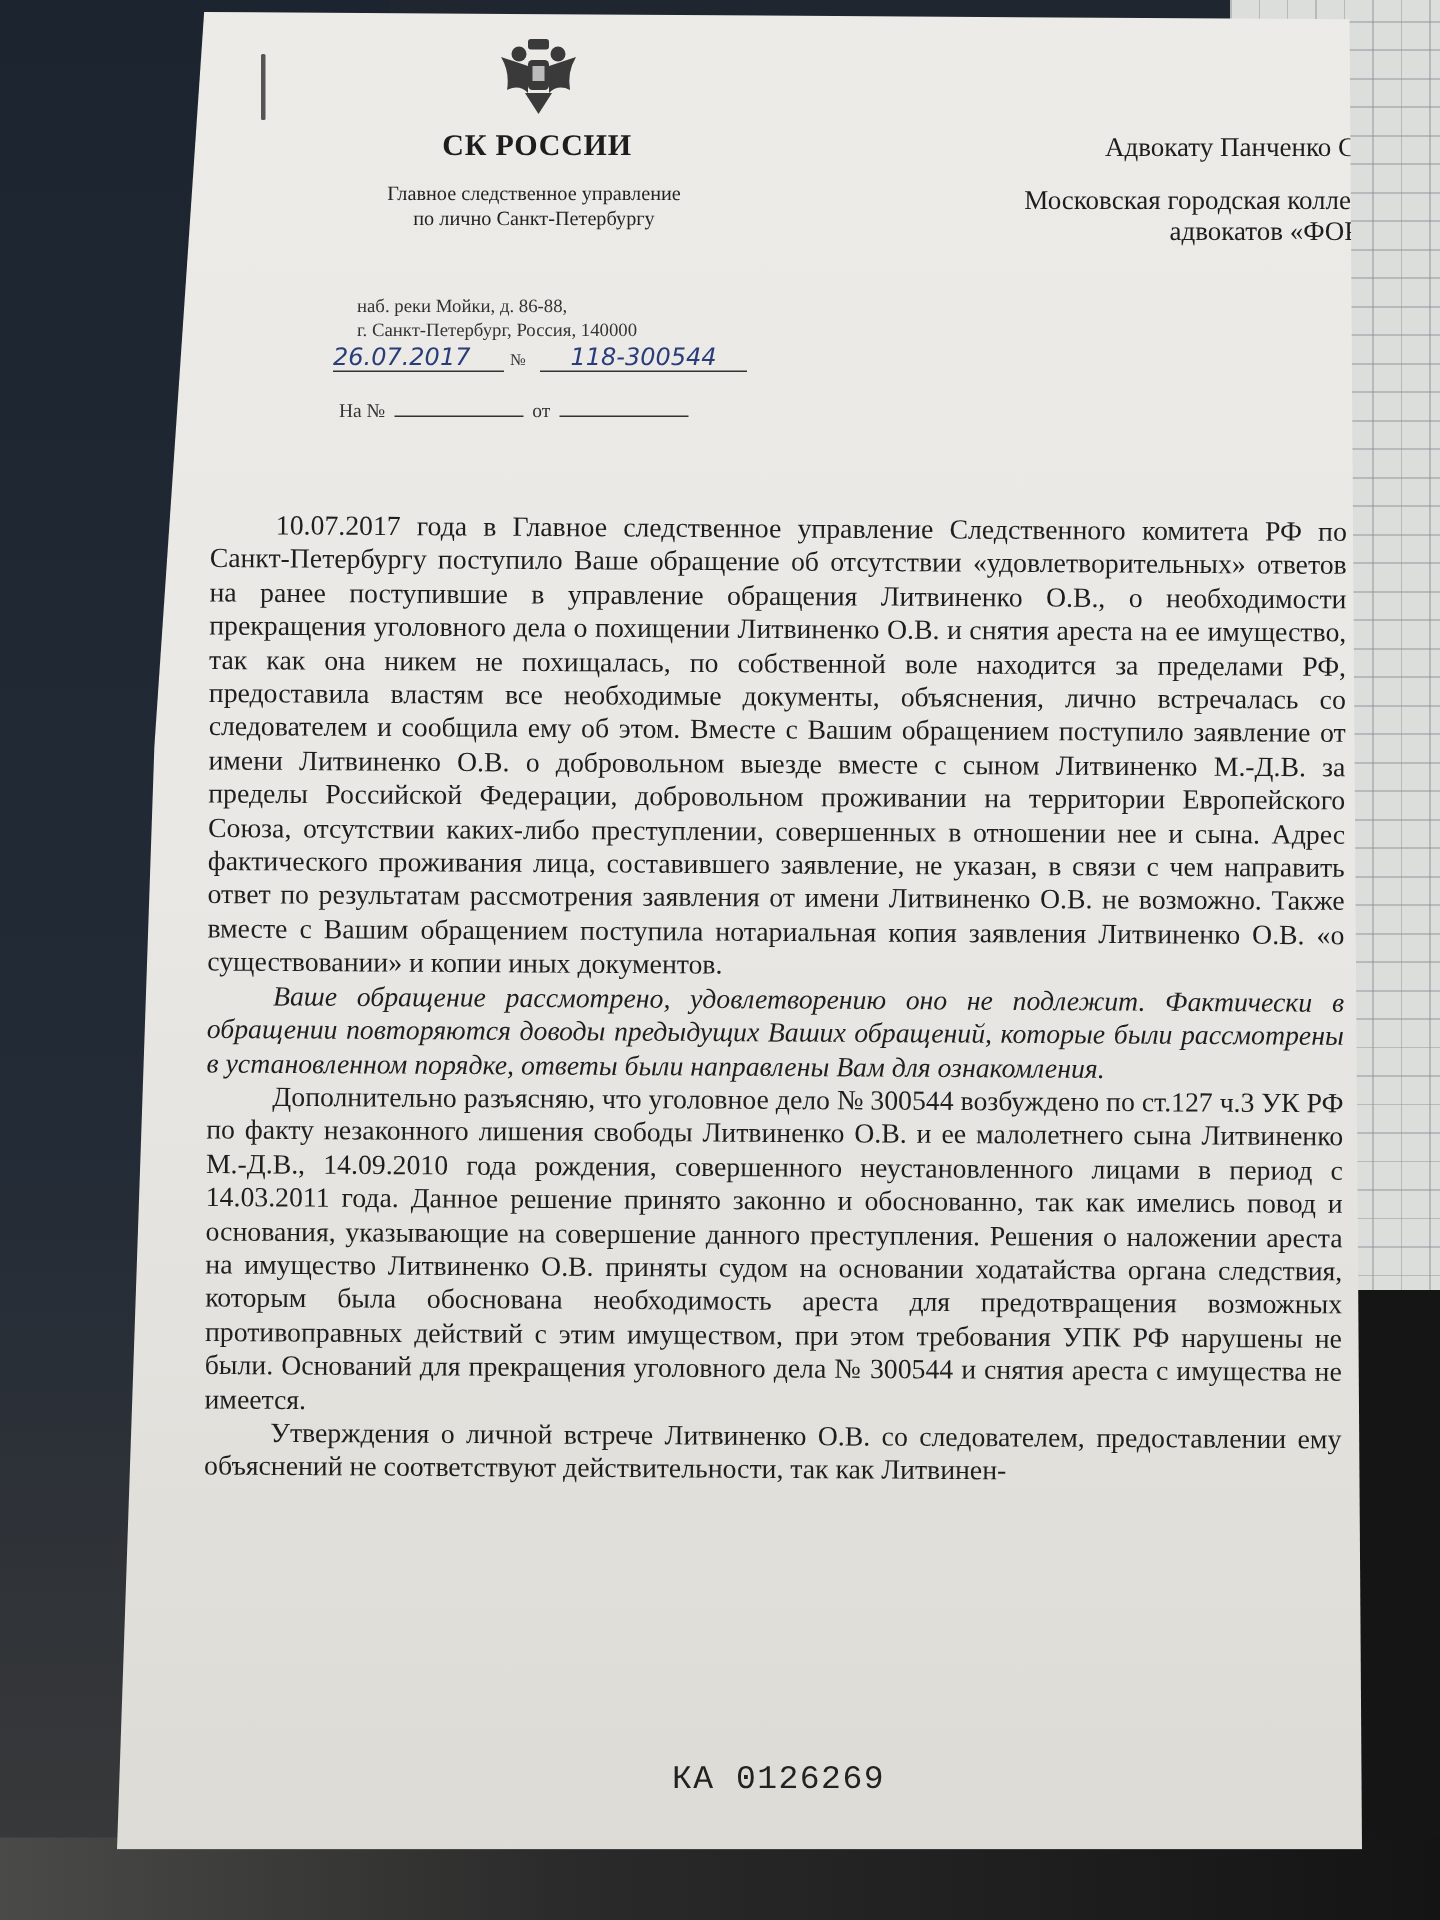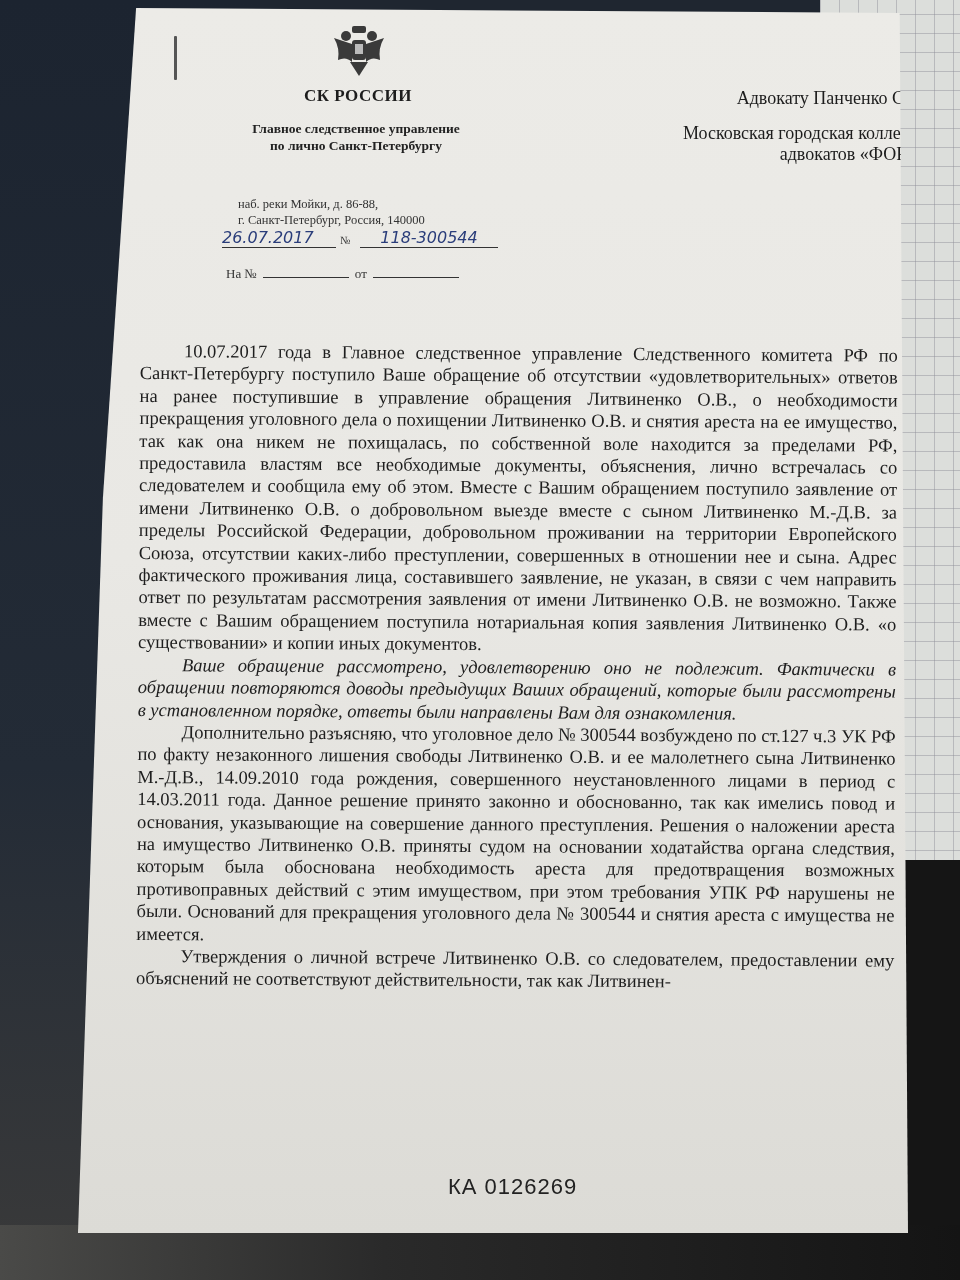--- a/index.html
+++ b/index.html
@@ -22,37 +22,37 @@
 
   .paper {
     position:absolute; left:78px; top:8px; width:830px; height:1225px;
     background:linear-gradient(180deg,#ecebe7 0%,#e9e8e4 45%,#dcdbd6 100%);
     clip-path: polygon(7% 0, 99% 0.4%, 100% 100%, 0% 100%, 3% 40%);
     box-shadow:0 0 8px rgba(0,0,0,.4);
   }
   .staple { position:absolute; left:96px; top:28px; width:3px; height:44px; background:#555; border-radius:1px; }
 
   .emblem { position:absolute; left:252px; top:16px; width:58px; height:54px; }
-  .org-short { position:absolute; left:192px; top:78px; width:176px; text-align:center; font-weight:bold; font-size:17px; color:#1d1d1d; letter-spacing:.5px; }
-  .org-full { position:absolute; left:128px; top:112px; width:300px; text-align:center; font-weight:bold; font-size:13.5px; line-height:17px; color:#222; }
+  .org-short { position:absolute; left:192px; top:78px; width:176px; text-align:center; font-weight:bold; font-size:20px; color:#1d1d1d; letter-spacing:.5px; }
+  .org-full { position:absolute; left:128px; top:112px; width:300px; text-align:center; font-weight:normal; font-size:13.5px; line-height:17px; color:#222; }
   .org-address { position:absolute; left:160px; top:188px; width:240px; text-align:left; font-size:12.5px; line-height:16px; color:#333; }
   .outgoing { position:absolute; left:144px; top:220px; width:276px; height:20px; }
   .hw-date { position:absolute; left:0; top:0; width:114px; font-family:"DejaVu Sans", sans-serif; font-style:italic; font-size:16px; color:#2a3d7a; border-bottom:1px solid #333; }
   .no-sign { position:absolute; left:118px; top:6px; font-size:11px; color:#333; }
   .hw-number { position:absolute; left:138px; top:0; width:138px; font-family:"DejaVu Sans", sans-serif; font-style:italic; font-size:16px; color:#2a3d7a; border-bottom:1px solid #333;text-align:center; }
   .ref-line { position:absolute; left:148px; top:258px; width:260px; font-size:13px; color:#333; }
   .ref-line .blank { display:inline-block; width:86px; border-bottom:1px solid #333; margin:0 6px; }
 
   .recipient { position:absolute; left:548px; top:80px; width:300px; font-size:18px; line-height:21px; color:#1d1d1d;text-align:right; }
   .recipient p { margin:0 0 14px 0; }
 
   .body-text { position:absolute; left:140px; top:340px; width:758px; font-size:18.5px; line-height:22.4px; color:#1e1e1e; text-align:justify; transform:rotate(0.35deg); transform-origin:left top; }
   .body-text p { margin:0; text-indent:44px; }
   .body-text p.italic { font-style:italic; }
-  .serial { position:absolute; left:448px; top:1174px; font-family:Liberation Sans, sans-serif; font-size:22px; letter-spacing:1px; color:#222; }
+  .serial { position:absolute; left:448px; top:1174px; font-family:Liberation Mono, monospace; font-size:22px; letter-spacing:1px; color:#222; }
 </style>
 </head>
 <body>
 
 <div class="bg-left"></div>
 <div class="bg-right"></div>
 <div class="bg-darkright"></div>
 <div class="bg-bottom"></div>
 
 <div class="paper">

